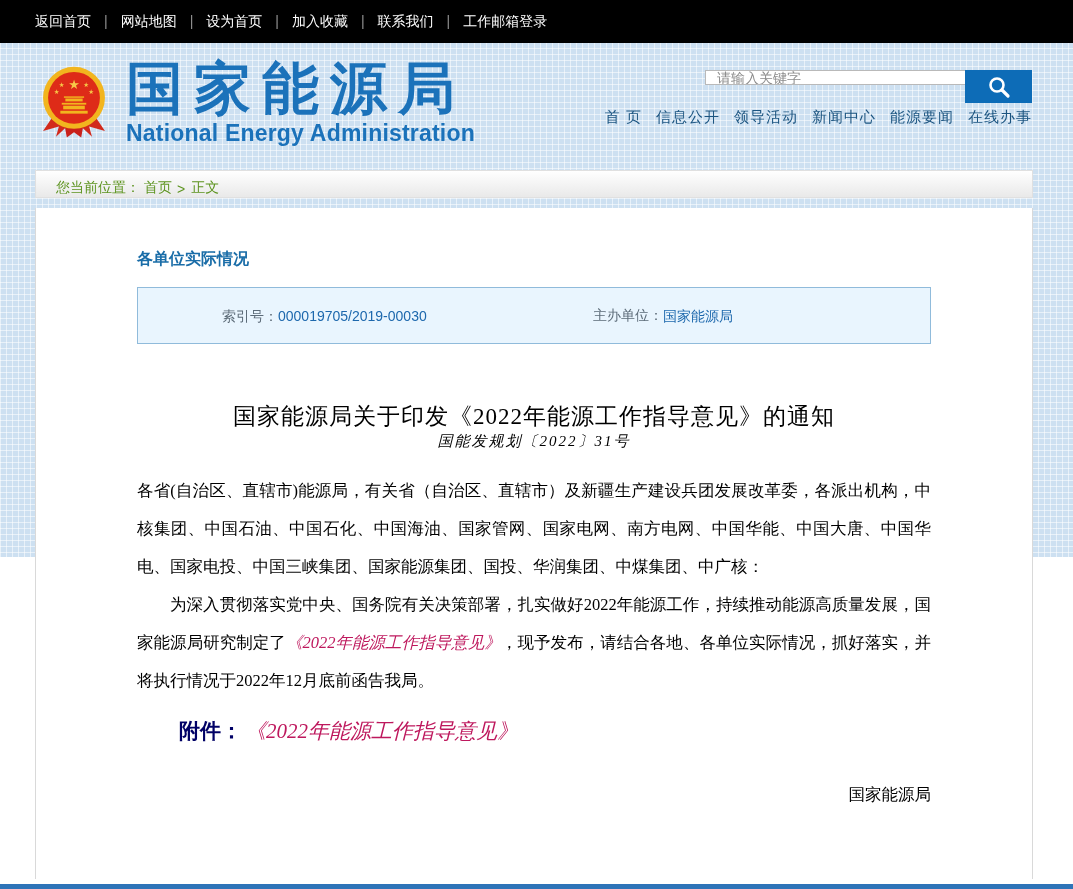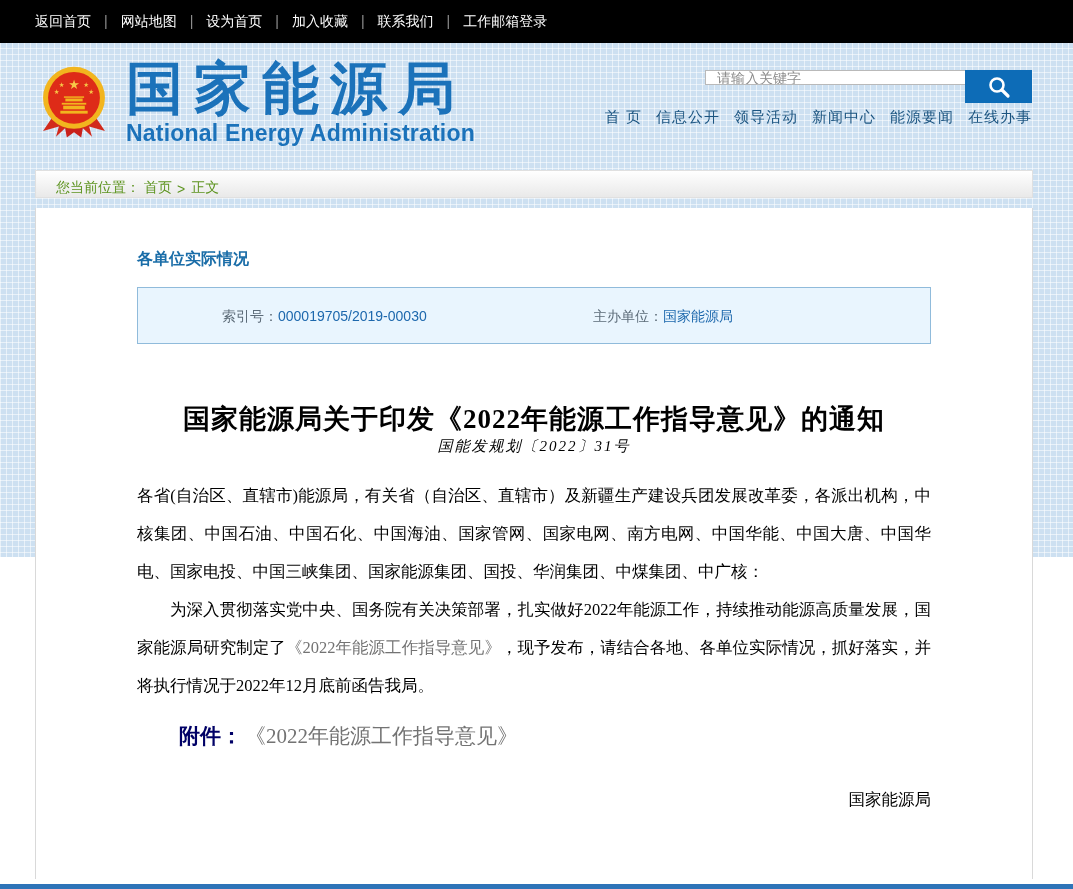--- a/index.html
+++ b/index.html
@@ -72,42 +72,42 @@
     min-height:671px;
     padding:41px 101px 0 101px;
   }
   .section-heading { font-size:16px; font-weight:bold; color:#1a6da8; margin:0 0 17px; }
   .info-box {
     background:#e9f5fe; border:1px solid #90bbdb;
     padding:11px 0 9px; font-size:14px;
   }
   .info-row { display:flex; line-height:35px; }
   .info-label { width:140px; text-align:right; color:#5c6b78; white-space:nowrap; }
-  .info-label2 { width:100px; }
+  .info-label2 { width:100px;font-family:Liberation Mono, monospace; }
   .info-value { color:#1d68ad; }
   .info-val-index { width:285px; }
   
   .doc-title {
     font-family:"Liberation Serif","DejaVu Serif",serif;
-    font-size:27px; font-weight:bold; color:#000;
+    font-size:23px; font-weight:normal; color:#000;
     text-align:center; letter-spacing:1px; margin:57px 0 0;
   }
   .doc-number {
     font-family:"Liberation Serif","DejaVu Serif",serif;
     font-style:italic; font-size:15px; color:#000;
     text-align:center; letter-spacing:2px; 
   }
   .para {
     font-family:"Liberation Serif","DejaVu Serif",serif;
     font-size:16.5px; line-height:38px; color:#000;
     text-align:justify; margin:0;
   }
   .para-first { margin-top:21px; }
   .para-indent { text-indent:2em; }
-  .inline-link { color:#737373; text-decoration:none; cursor:pointer; }
+  .inline-link { color:#be185d; text-decoration:none; cursor:pointer;font-style:italic; }
   .attachment {
     font-family:"Liberation Serif","DejaVu Serif",serif;
     font-size:21px; line-height:38px; margin:12px 0 0; text-indent:2em;
   }
   .attachment-label { font-weight:bold; color:#000066; margin-right:3px; }
   .signature {
     font-family:"Liberation Serif","DejaVu Serif",serif;
     font-size:16.5px; color:#000; text-align:right; margin-top:34px;
   }
   .footer-strip { position:absolute; left:0; right:0; bottom:0; height:5px; background:#2e74b8; z-index:3; }

